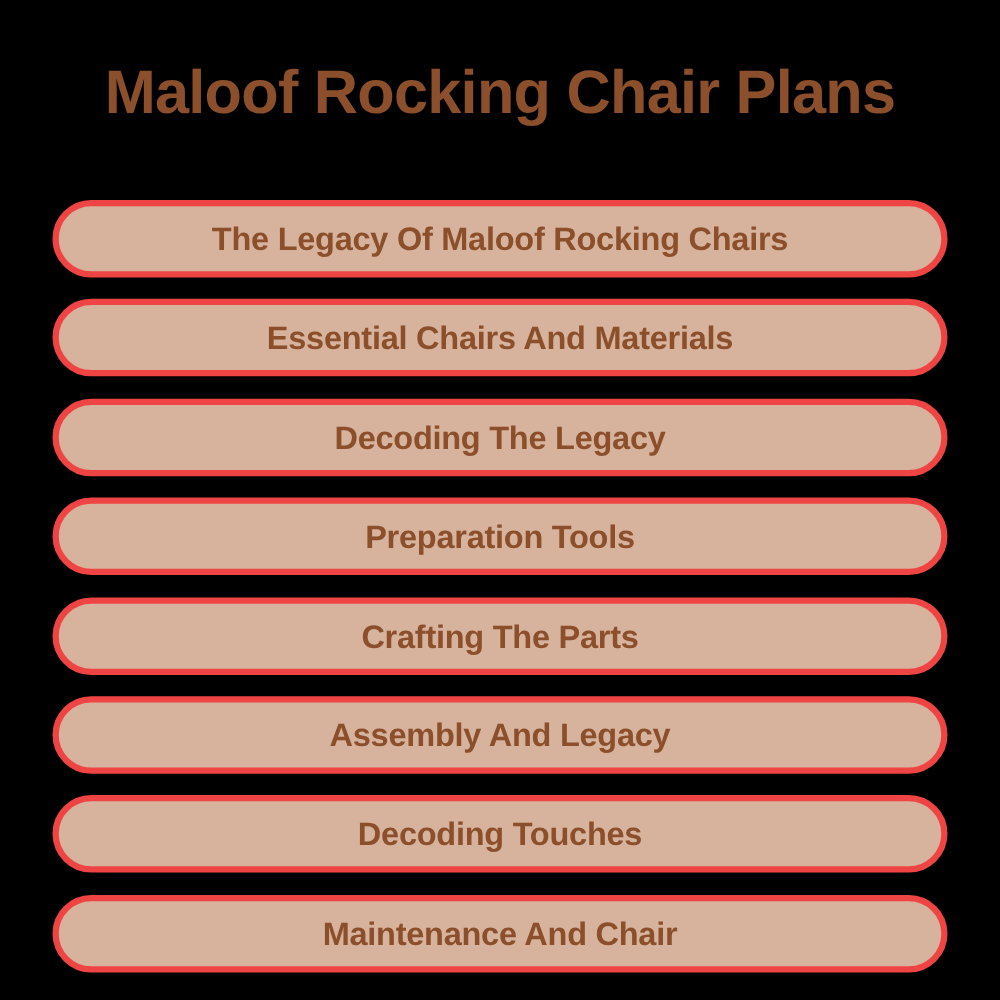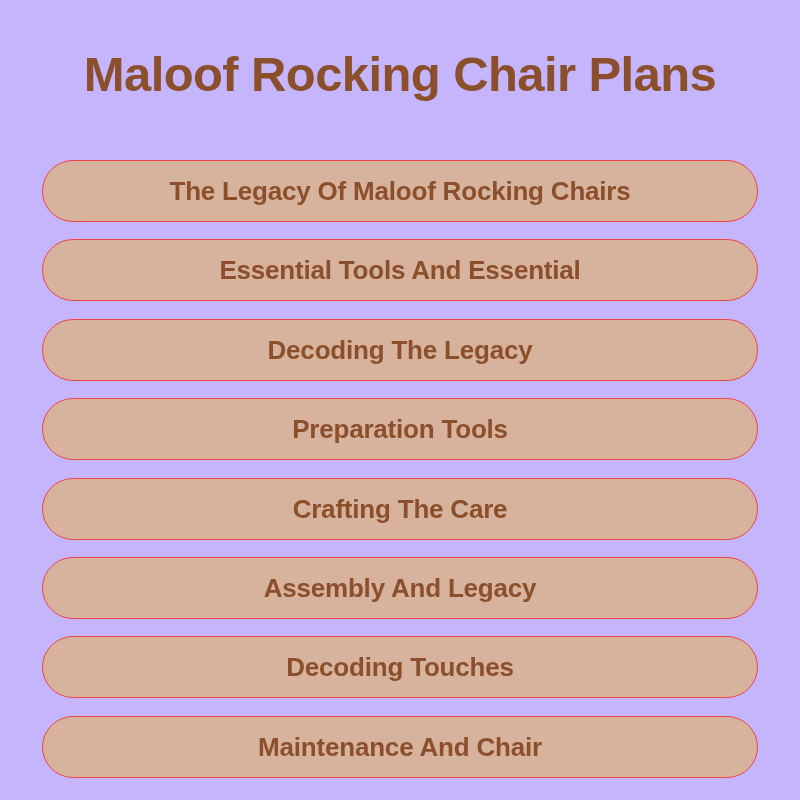--- a/index.html
+++ b/index.html
@@ -11,21 +11,21 @@
     width: 800px;
     height: 800px;
     overflow: hidden;
     font-family: "Liberation Sans", sans-serif;
   }
 
   #infographic {
     position: relative;
     width: 800px;
     height: 800px;
-    background: #c4b5fd;
+    background: #000000;
     box-sizing: border-box;
     display: flex;
     flex-direction: column;
     align-items: center;
   }
 
   #page-title {
     width: 720px;
     margin: 0;
     padding: 0;
@@ -52,21 +52,21 @@
     list-style: none;
     display: flex;
     flex-direction: column;
     gap: 17.4px;
   }
 
   .toc-item {
     box-sizing: border-box;
     width: 716px;
     height: 62px;
-    border: 1px solid #ef4444;
+    border: 5px solid #ef4444;
     border-radius: 31px;
     background: #d7b29c;
     display: flex;
     align-items: center;
     justify-content: center;
     padding: 0 34px;
   }
 
   .toc-label {
     font-family: "Liberation Sans", sans-serif;
@@ -86,33 +86,33 @@
 
   <h1 id="page-title">Maloof Rocking Chair Plans</h1>
 
   <ul id="toc-list">
 
     <li class="toc-item">
       <span class="toc-label">The Legacy Of Maloof Rocking Chairs</span>
     </li>
 
     <li class="toc-item">
-      <span class="toc-label">Essential Tools And Essential</span>
+      <span class="toc-label">Essential Chairs And Materials</span>
     </li>
 
     <li class="toc-item">
       <span class="toc-label">Decoding The Legacy</span>
     </li>
 
     <li class="toc-item">
       <span class="toc-label">Preparation Tools</span>
     </li>
 
     <li class="toc-item">
-      <span class="toc-label">Crafting The Care</span>
+      <span class="toc-label">Crafting The Parts</span>
     </li>
 
     <li class="toc-item">
       <span class="toc-label">Assembly And Legacy</span>
     </li>
 
     <li class="toc-item">
       <span class="toc-label">Decoding Touches</span>
     </li>
 

